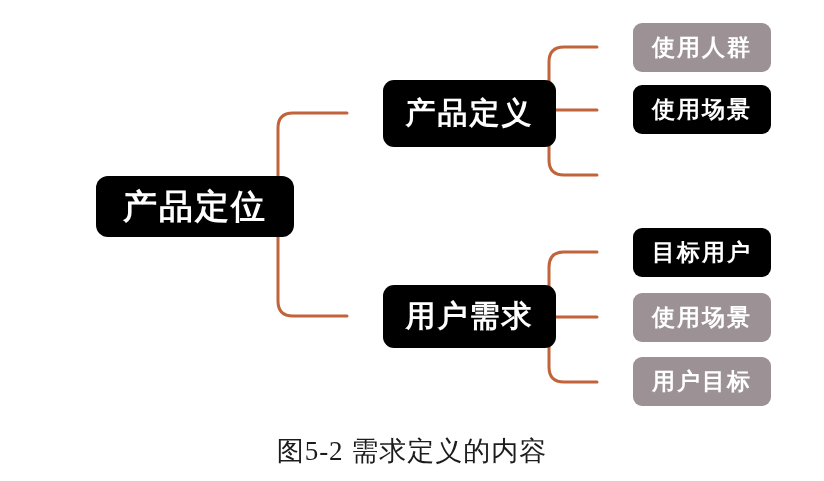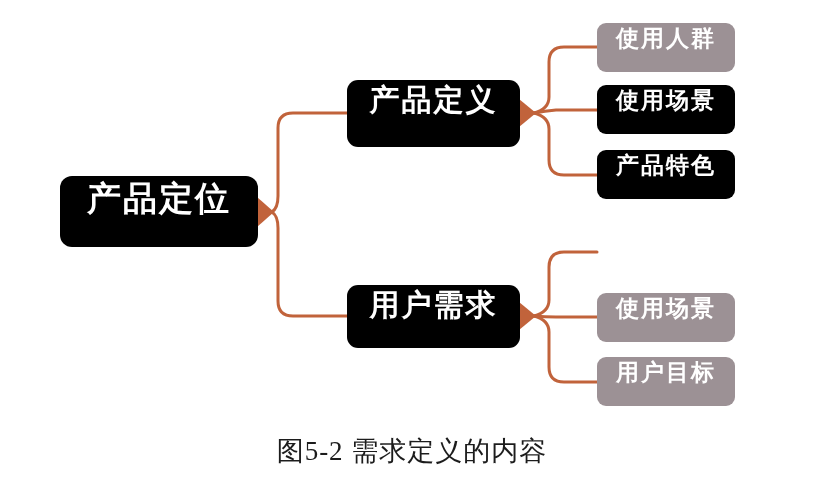--- a/index.html
+++ b/index.html
@@ -16,32 +16,33 @@
     overflow: hidden;
   }
   svg.connectors {
     position: absolute;
     left: 0; top: 0;
     width: 824px; height: 481px;
   }
   .node {
     position: absolute;
     display: flex;
-    align-items: flex-start;
+    align-items: center;
     justify-content: center;
     color: #ffffff;
     font-weight: bold;
     letter-spacing: 2px;
     box-sizing: border-box;
+    margin-left: 36px;
   }
   .node.orange { background: #000000; }
   .node.gray   { background: #9C9195; }
   .root-node {
     left: 60px; top: 176px;
-    width: 198px; height: 71px;
+    width: 198px; height: 61px;
     border-radius: 12px;
     font-size: 34px;
   }
   .branch-node {
     width: 173px;
     border-radius: 11px;
     font-size: 30px;
   }
   .branch-0 { left: 347px; top: 80px;  height: 67px; }
   .branch-1 { left: 347px; top: 285px; height: 63px; }
@@ -104,24 +105,24 @@
   </div>
 
   <div class="node gray leaf-node leaf-0-0">
     <span>使用人群</span>
   </div>
 
   <div class="node orange leaf-node leaf-0-1">
     <span>使用场景</span>
   </div>
 
-  <div class="node orange leaf-node leaf-0-2">
-    <span>产品特色</span>
+
+  <div class="node orange leaf-node leaf-1-0">
+    <span>目标用户</span>
   </div>
-
 
   <div class="node gray leaf-node leaf-1-2">
     <span>用户目标</span>
   </div>
 
   <div class="node gray leaf-node leaf-1-1">
     <span>使用场景</span>
   </div>
 
   <div class="caption">图5-2 需求定义的内容</div>

